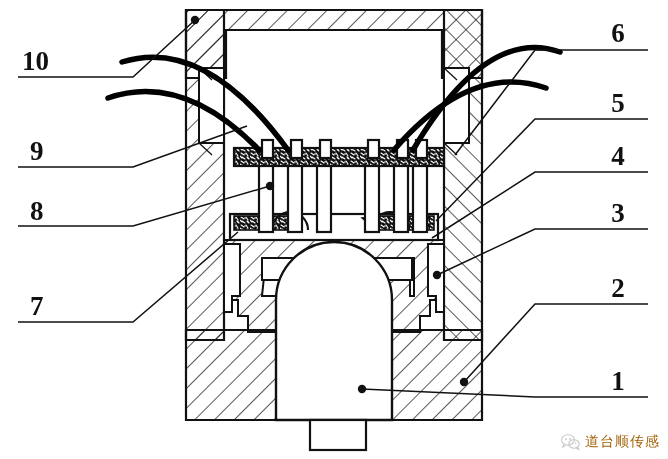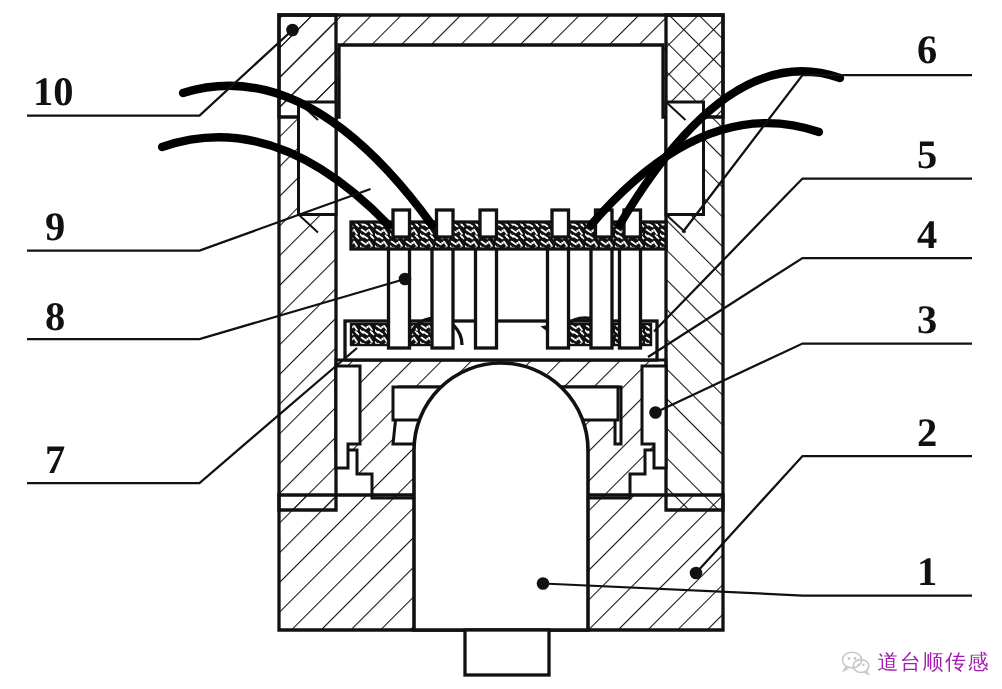--- a/index.html
+++ b/index.html
@@ -14,21 +14,21 @@
   .lbl{
     font-family:"Liberation Serif",serif;
     font-weight:700;
     font-size:27px;
     fill:#111111;
   }
   .wm{
     position:absolute;
     right:8px;bottom:8px;
     display:flex;align-items:center;gap:5px;
-    color:#a21caf;
+    color:#a16207;
     font-family:"DejaVu Sans",sans-serif;
     font-size:14px;
     letter-spacing:1px;
     user-select:none;
   }
   .wm svg{display:block;}
 </style>
 </head>
 <body>
 

